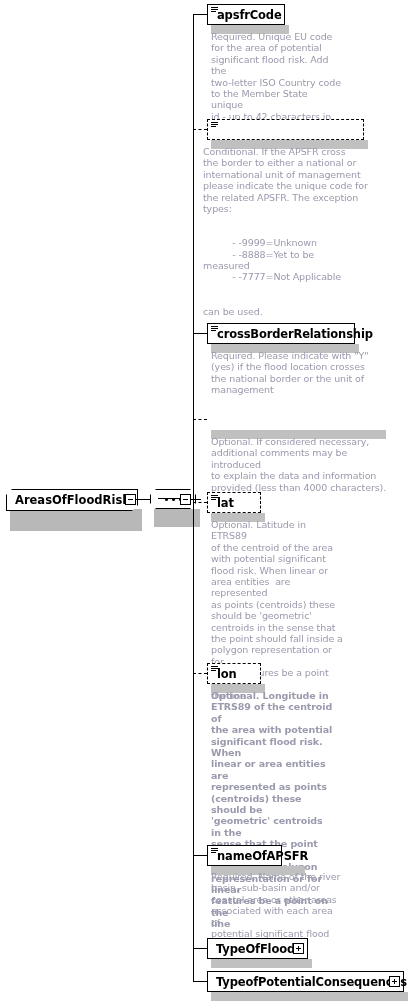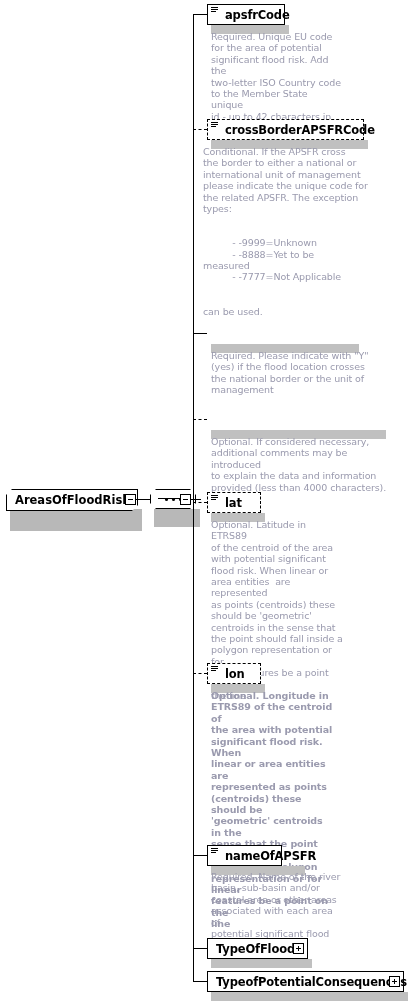--- a/index.html
+++ b/index.html
@@ -62,21 +62,21 @@
 
   
   .elbox {
     position: absolute;
     box-sizing: border-box;
     background: #fff;
     border: 1.5px solid #000;
     height: 21px;
     display: flex;
     align-items: center;
-    padding-left: 17px;
+    padding-left: 9px;
     padding-right: 6px;
     white-space: nowrap;
   }
   .elbox.optional {
     border: 1.5px dashed #000;
   }
   .elbox .label {
     font-size: 11.5px;
     font-weight: bold;
     color: #000;
@@ -231,40 +231,47 @@
 total</div>
 
   <div class="hline dashed" style="left:193px; top:129px; width:14px;"></div>
   <div class="box-shadow" style="left:211px; top:140px; width:157px; height:9px;"></div>
   <div class="elbox optional" style="left:207px; top:119px; width:157px;">
     <span class="eq-icon">
         <i></i>
         <i></i>
         <i></i>
       </span>
-    <span class="label">crossBorderAPSFRCode</span>
   </div>
   <div class="desc" style="left:203px; top:146px; width:176px;">Conditional. If the APSFR cross
 the border to either a national or
 international unit of management
 please indicate the unique code for
 the related APSFR. The exception
 types:
 
 
           - -9999=Unknown
           - -8888=Yet to be
 measured
           - -7777=Not Applicable
 
 
 can be used.</div>
 
   <div class="hline" style="left:193px; top:333px; width:14px;"></div>
   <div class="box-shadow" style="left:211px; top:344px; width:148px; height:9px;"></div>
+  <div class="elbox" style="left:207px; top:323px; width:148px;">
+    <span class="eq-icon">
+        <i></i>
+        <i></i>
+        <i></i>
+      </span>
+    <span class="label">crossBorderRelationship</span>
+  </div>
   <div class="desc" style="left:211px; top:350px; width:176px;">Required. Please indicate with "Y"
 (yes) if the flood location crosses
 the national border or the unit of
 management</div>
 
   <div class="hline dashed" style="left:193px; top:419px; width:14px;"></div>
   <div class="box-shadow" style="left:211px; top:430px; width:175px; height:9px;"></div>
   <div class="desc" style="left:211px; top:436px; width:180px;">Optional. If considered necessary,
 additional comments may be introduced
 to explain the data and information

